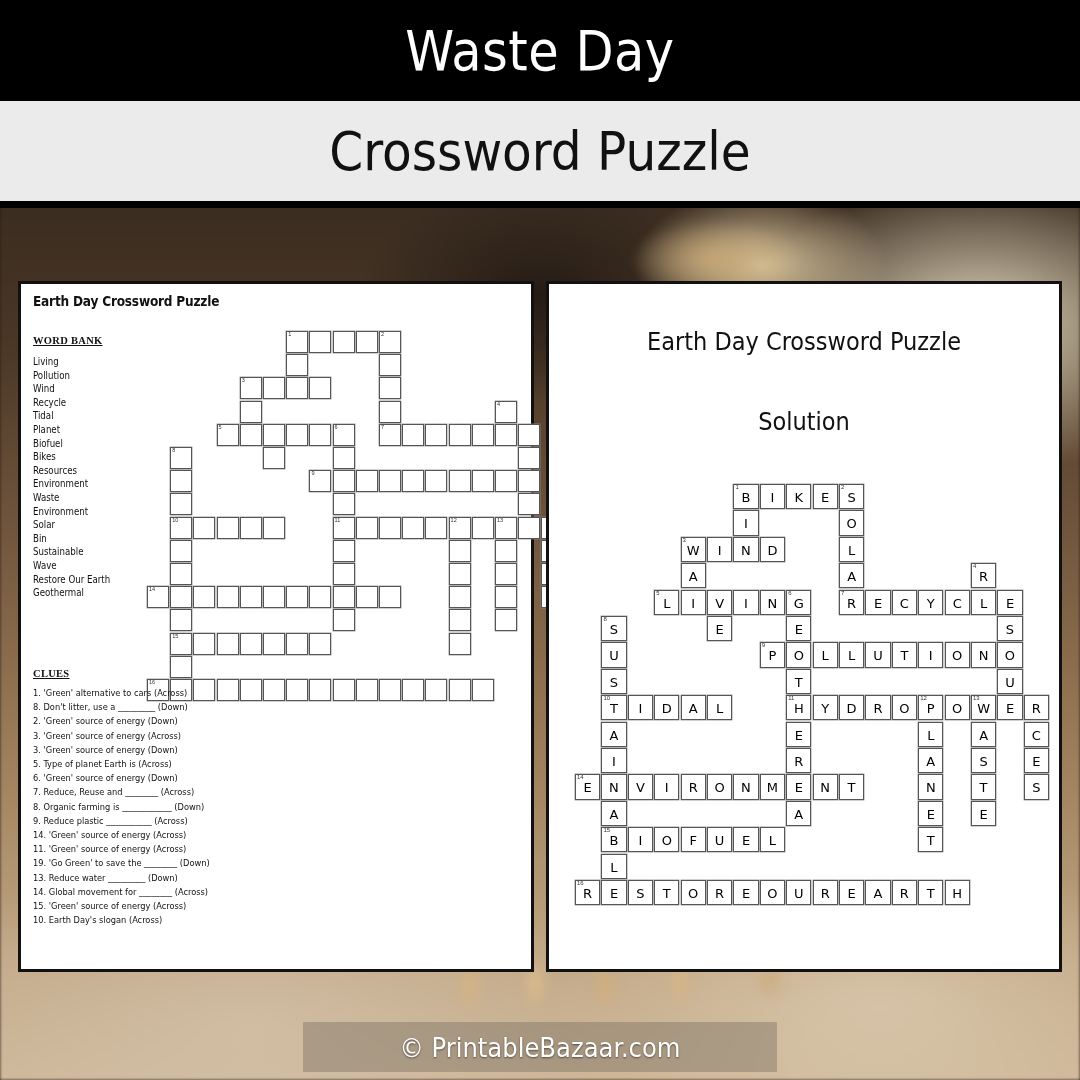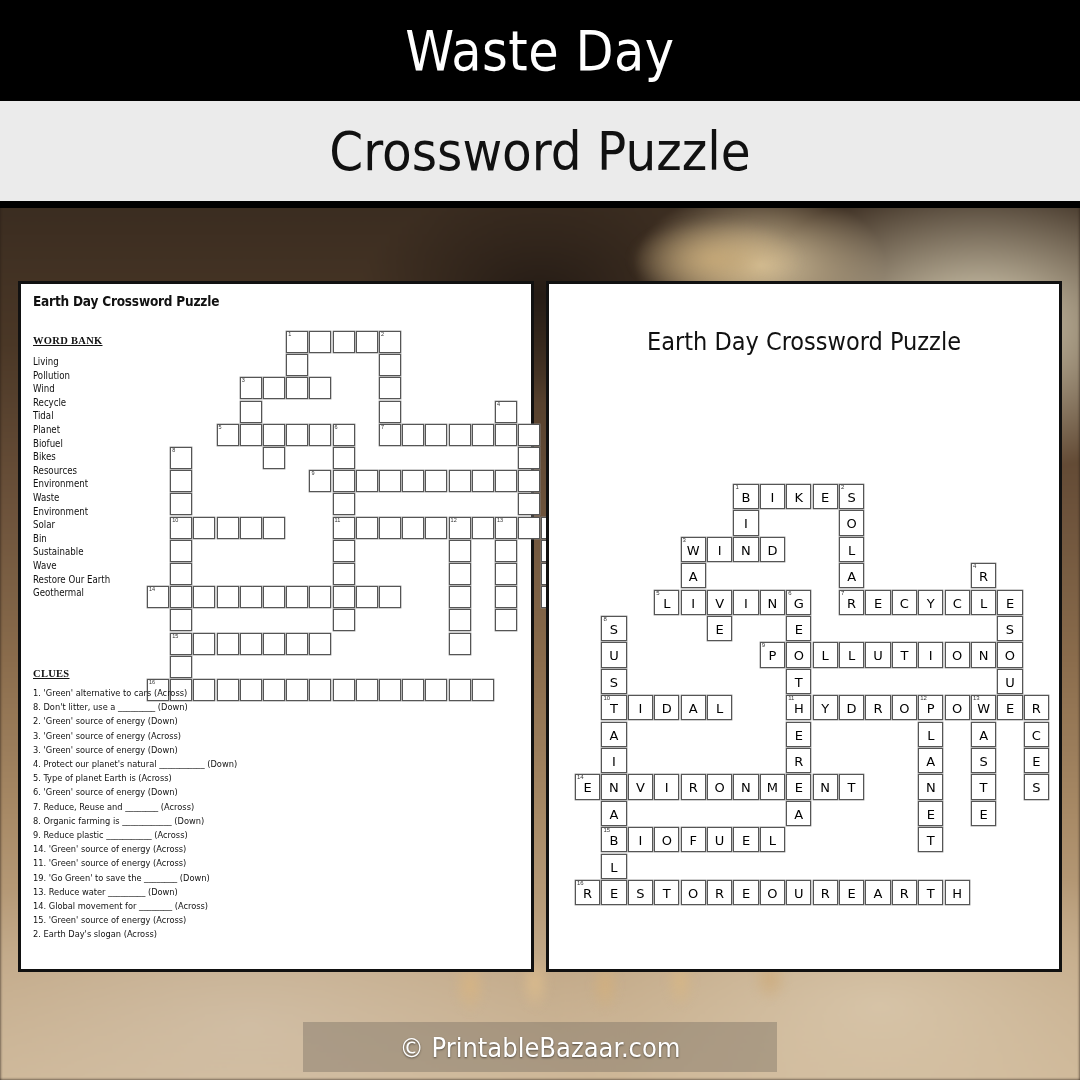--- a/index.html
+++ b/index.html
@@ -328,38 +328,38 @@
       <div class="cell" style="left: 324.8px; top: 348px; width: 22px; height: 22px;"></div>
     </div>
 
   <div class="sec-head" id="clue-head">CLUES</div>
   <div id="clues">
       <div class="c">1. 'Green' alternative to cars (Across)</div>
       <div class="c">8. Don't litter, use a _________ (Down)</div>
       <div class="c">2. 'Green' source of energy (Down)</div>
       <div class="c">3. 'Green' source of energy (Across)</div>
       <div class="c">3. 'Green' source of energy (Down)</div>
-      <div class="c">4. Protect our planet's natural ___________ (Down)</div>
       <div class="c">5. Type of planet Earth is (Across)</div>
       <div class="c">6. 'Green' source of energy (Down)</div>
       <div class="c">7. Reduce, Reuse and ________ (Across)</div>
       <div class="c">8. Organic farming is ____________ (Down)</div>
       <div class="c">9. Reduce plastic ___________ (Across)</div>
       <div class="c">14. 'Green' source of energy (Across)</div>
       <div class="c">11. 'Green' source of energy (Across)</div>
       <div class="c">19. 'Go Green' to save the ________ (Down)</div>
       <div class="c">13. Reduce water _________ (Down)</div>
       <div class="c">14. Global movement for ________ (Across)</div>
       <div class="c">15. 'Green' source of energy (Across)</div>
-      <div class="c">2. Earth Day's slogan (Across)</div>
+      <div class="c">10. Earth Day's slogan (Across)</div>
     </div>
 </div>
 
 <div class="panel" id="panel-right">
   <div id="right-title">Earth Day Crossword Puzzle</div>
+  <div id="right-sub">Solution</div>
   <div class="grid" id="grid-solution" style="left: 26px; top: 200px;">
       <div class="cell" style="left: 158.4px; top: 0px; width: 25.2px; height: 25.2px;">
         <span class="num">1</span>
         <span class="ltr" style="font-size: 13px;">B</span>
       </div>
       <div class="cell" style="left: 184.8px; top: 0px; width: 25.2px; height: 25.2px;">
         <span class="ltr" style="font-size: 13px;">I</span>
       </div>
       <div class="cell" style="left: 211.2px; top: 0px; width: 25.2px; height: 25.2px;">
         <span class="ltr" style="font-size: 13px;">K</span>

